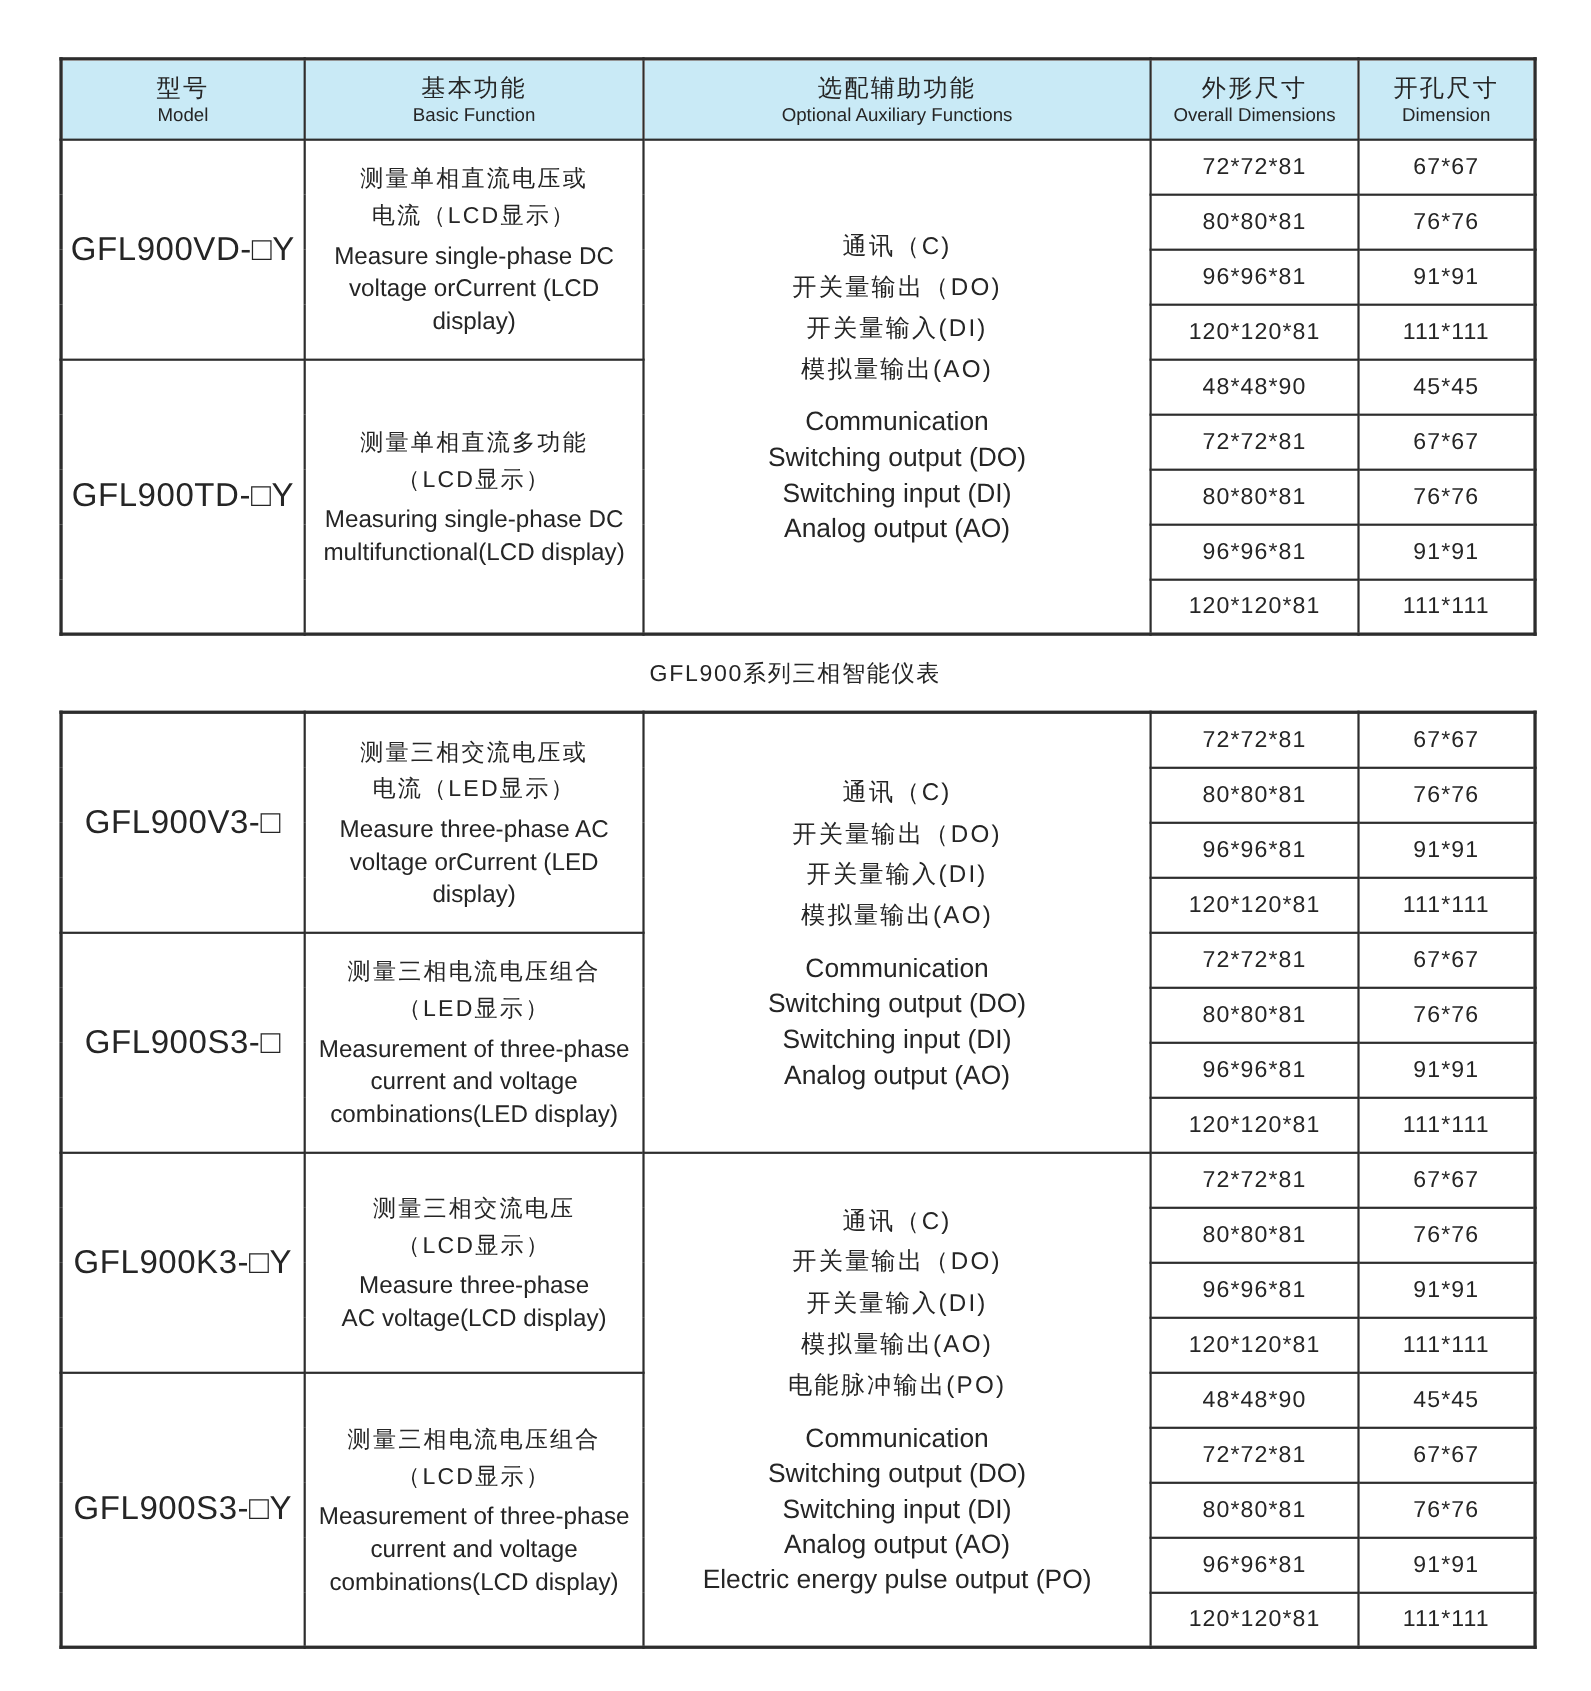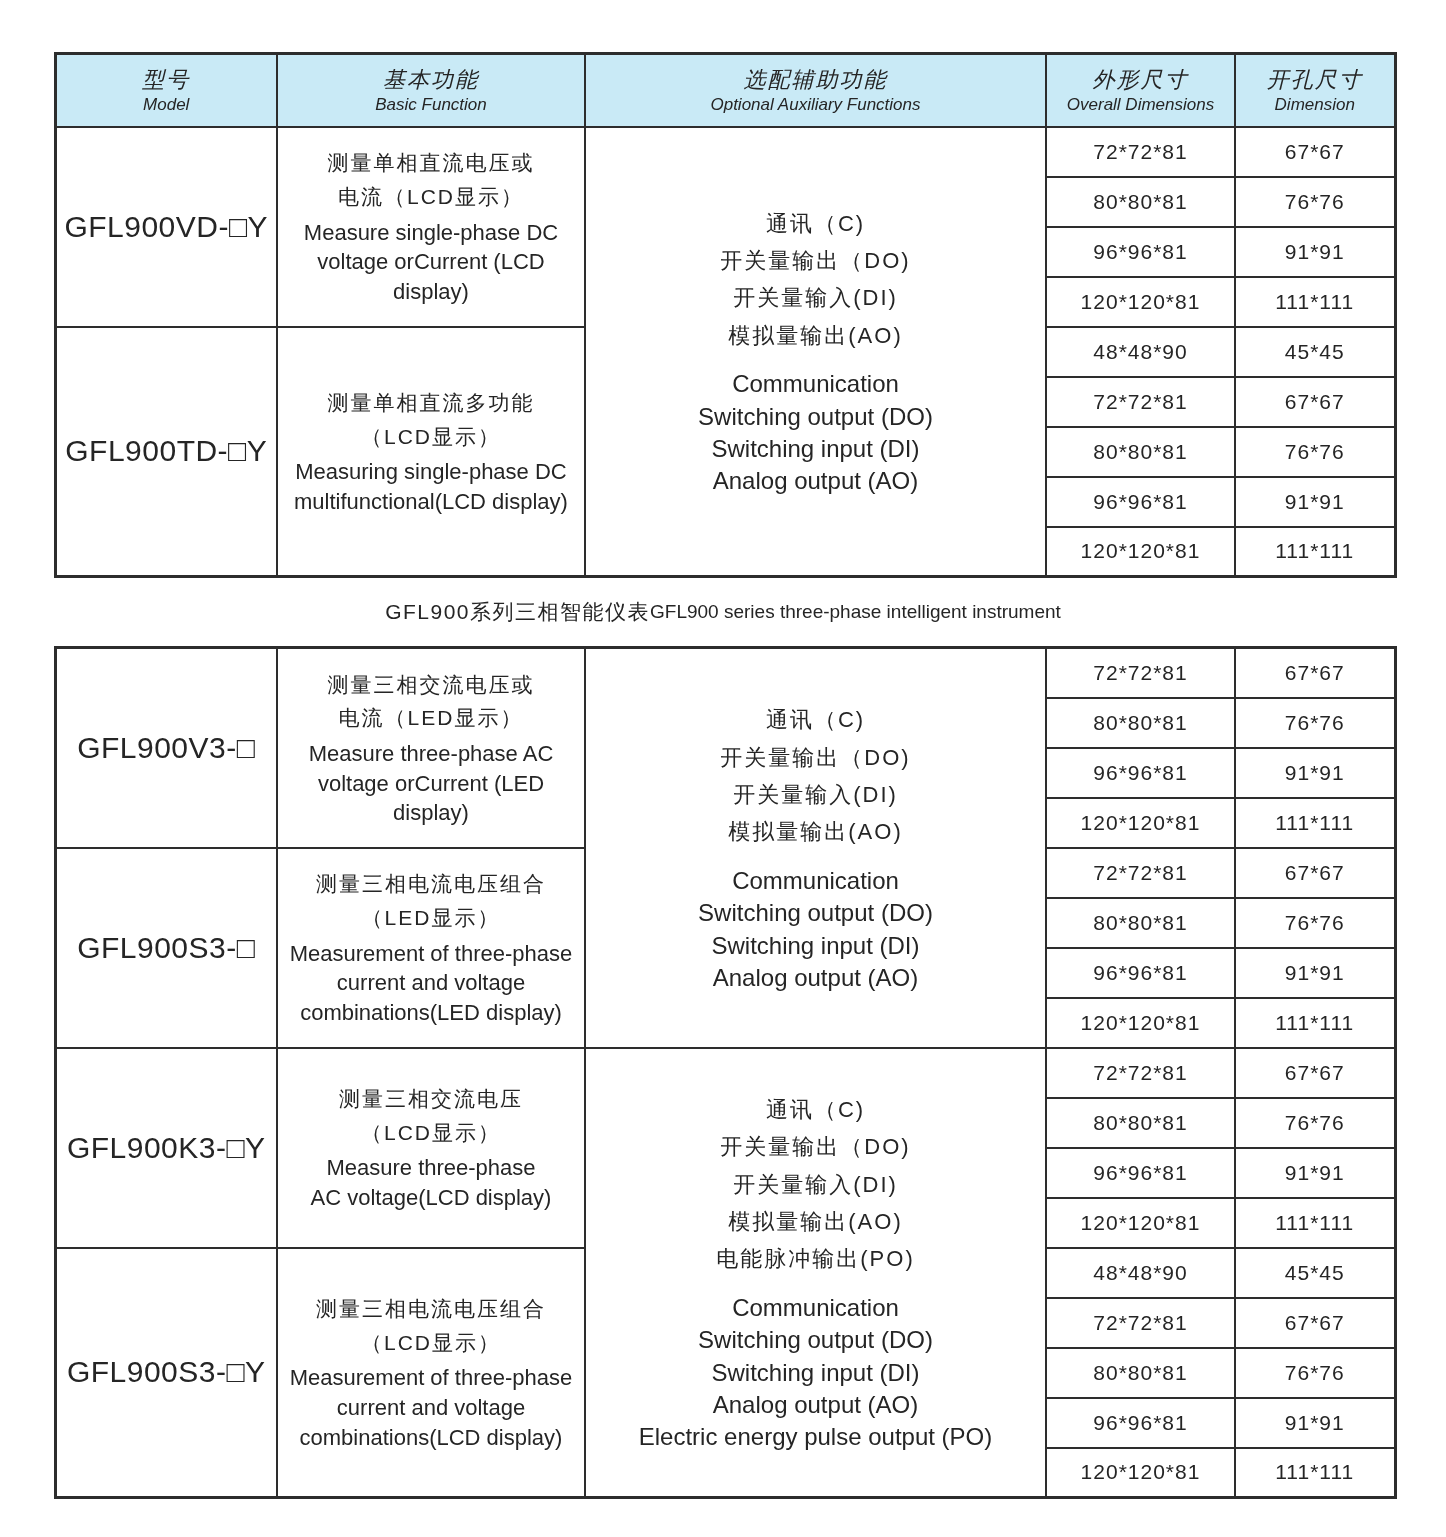--- a/index.html
+++ b/index.html
@@ -34,21 +34,21 @@
     text-align: center;
     vertical-align: middle;
     overflow: hidden;
   }
   col.c-model   { width: 222px; }
   col.c-basic   { width: 308px; }
   col.c-aux     { width: 461px; }
   col.c-overall { width: 189px; }
   col.c-hole    { width: 160px; }
 
-  tr.head-row { height: 73px; font-style: italic; }
+  tr.head-row { height: 73px; }
   tr.size-row { height: 50px; }
 
   th.col-head {
     background: #c9eaf6;
     font-weight: normal;
   }
   .head-zh {
     font-size: 22px;
     letter-spacing: 2px;
     line-height: 1.35;
@@ -205,21 +205,20 @@
       </tr>
       <tr class="size-row">
         <td class="dim-cell">120*120*81</td>
         <td class="dim-cell">111*111</td>
       </tr>
     </tbody>
       </table>
 
     <div class="divider-row">
       <span class="divider-zh">GFL900系列三相智能仪表</span>
-      <span class="divider-en">GFL900 series three-phase intelligent instrument</span>
     </div>
 
     <table class="spec">
       <colgroup>
         <col class="c-model">
           <col class="c-basic">
           <col class="c-aux">
           <col class="c-overall">
           <col class="c-hole">
       </colgroup>

